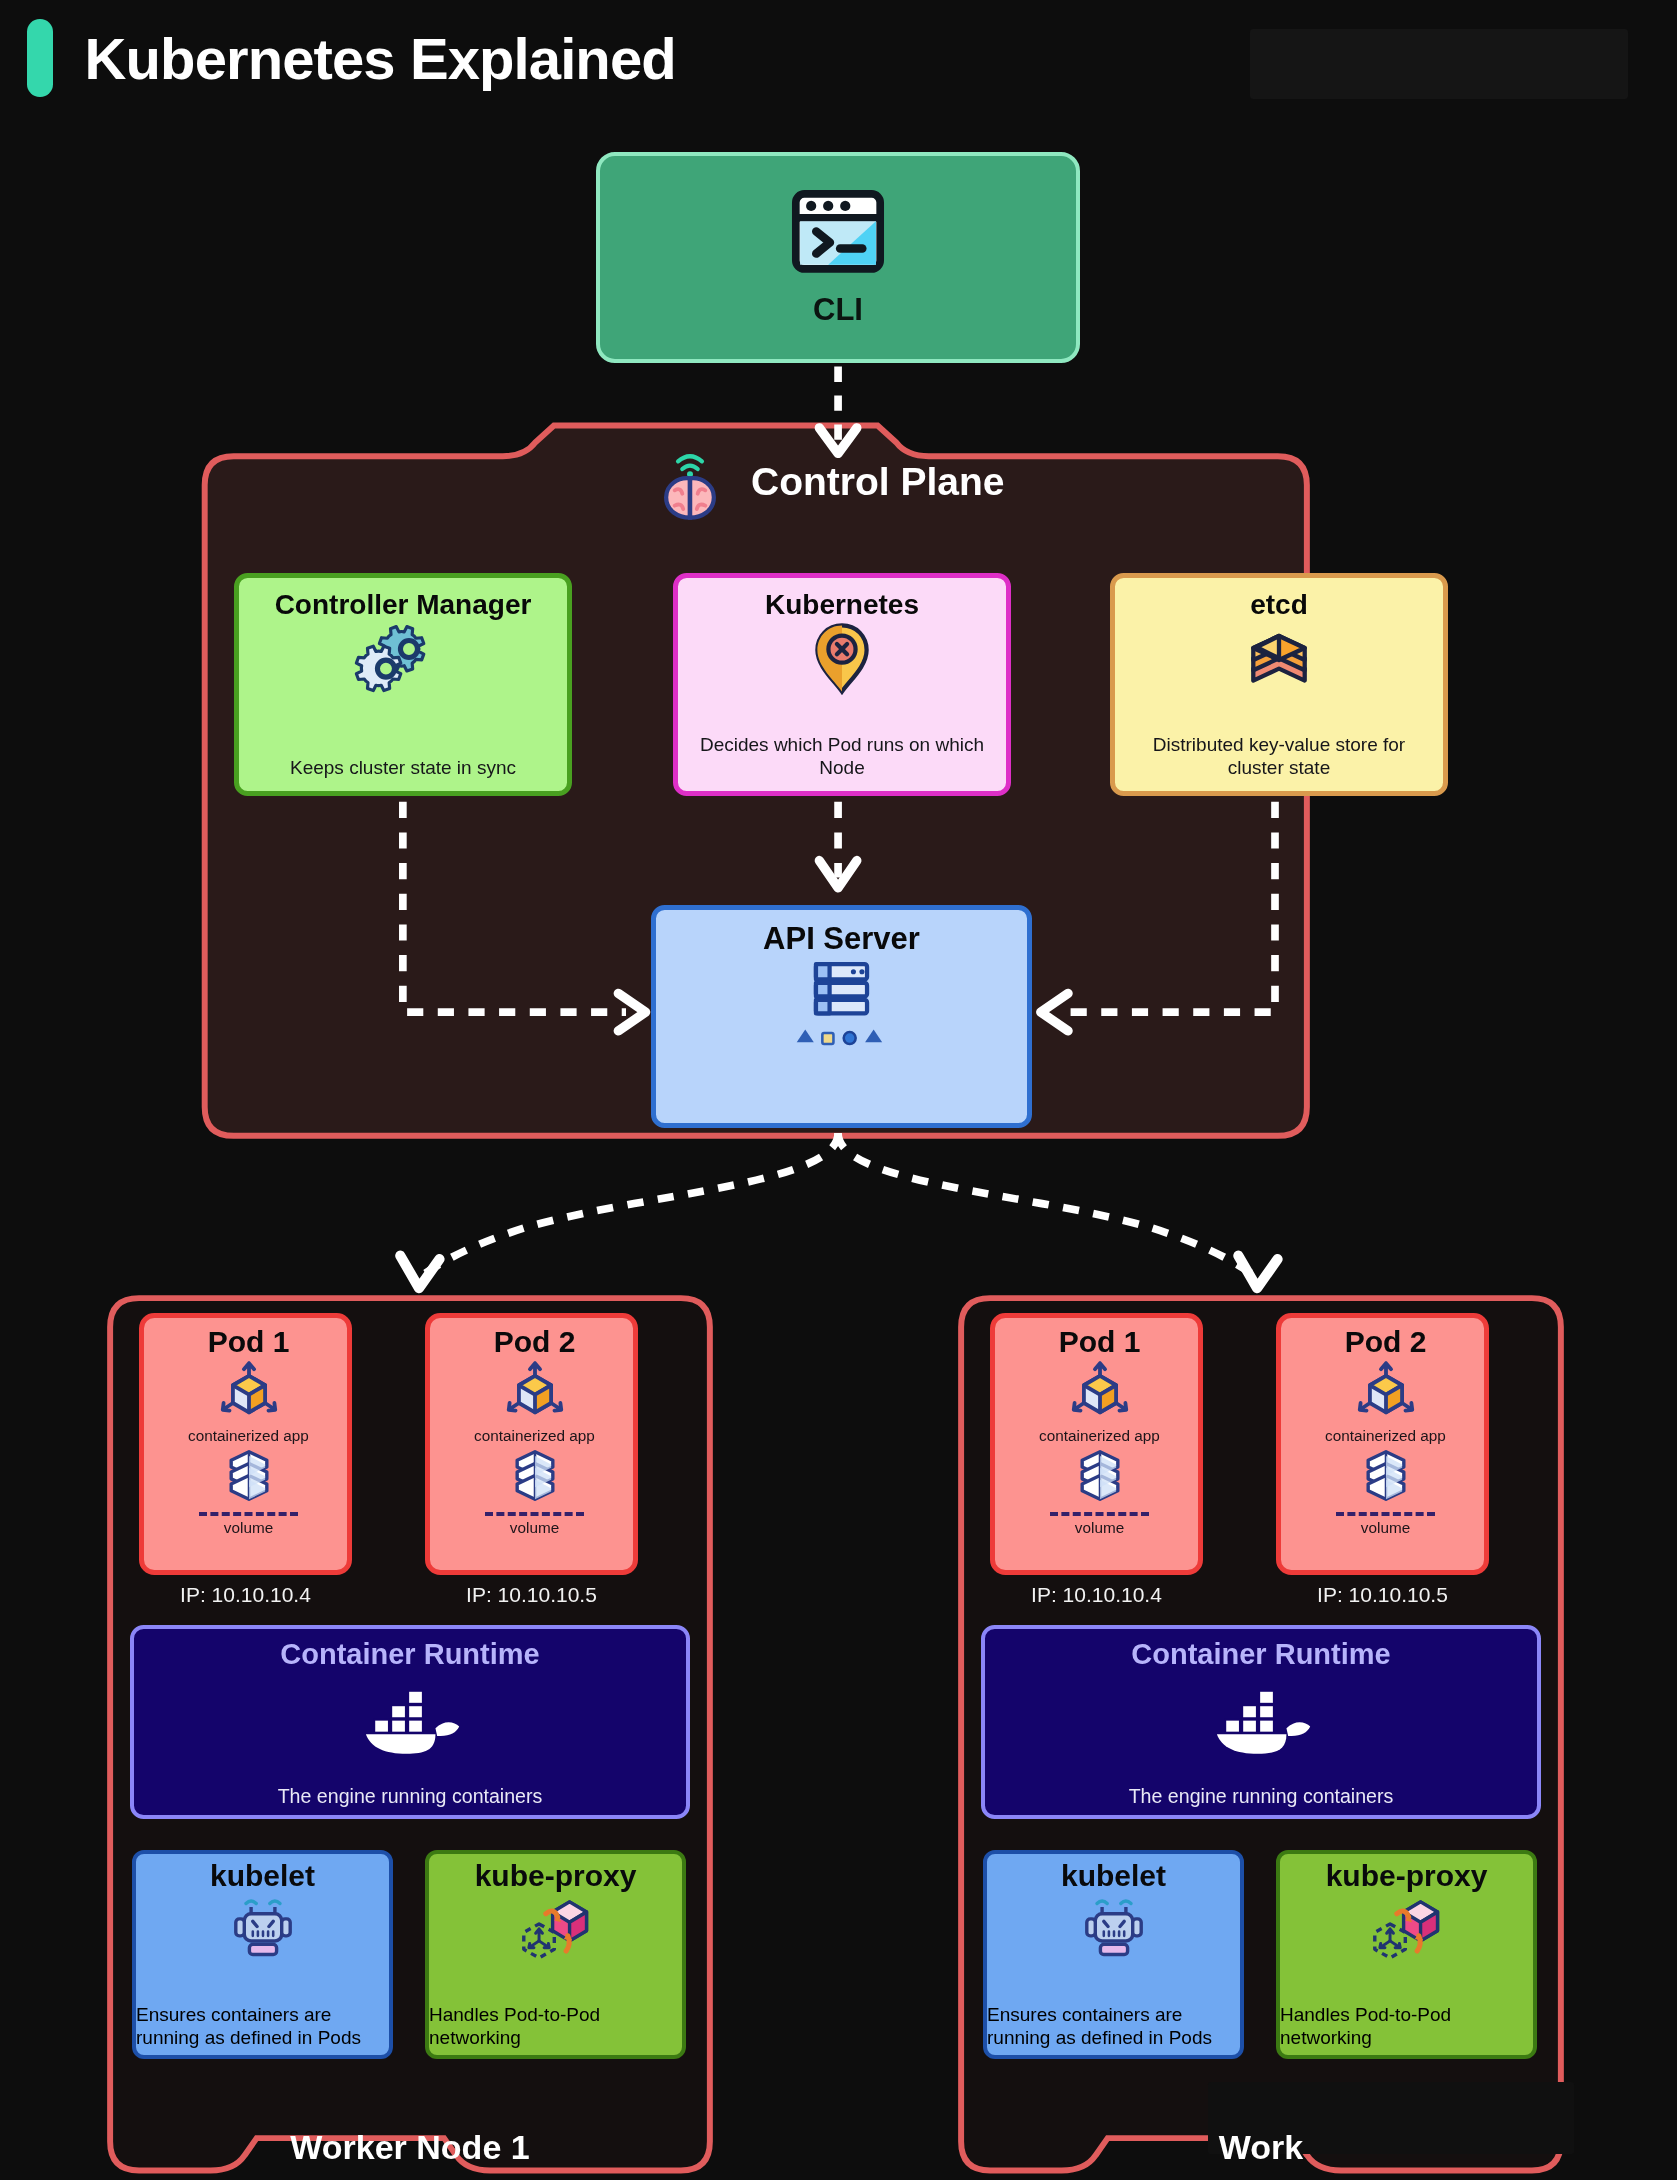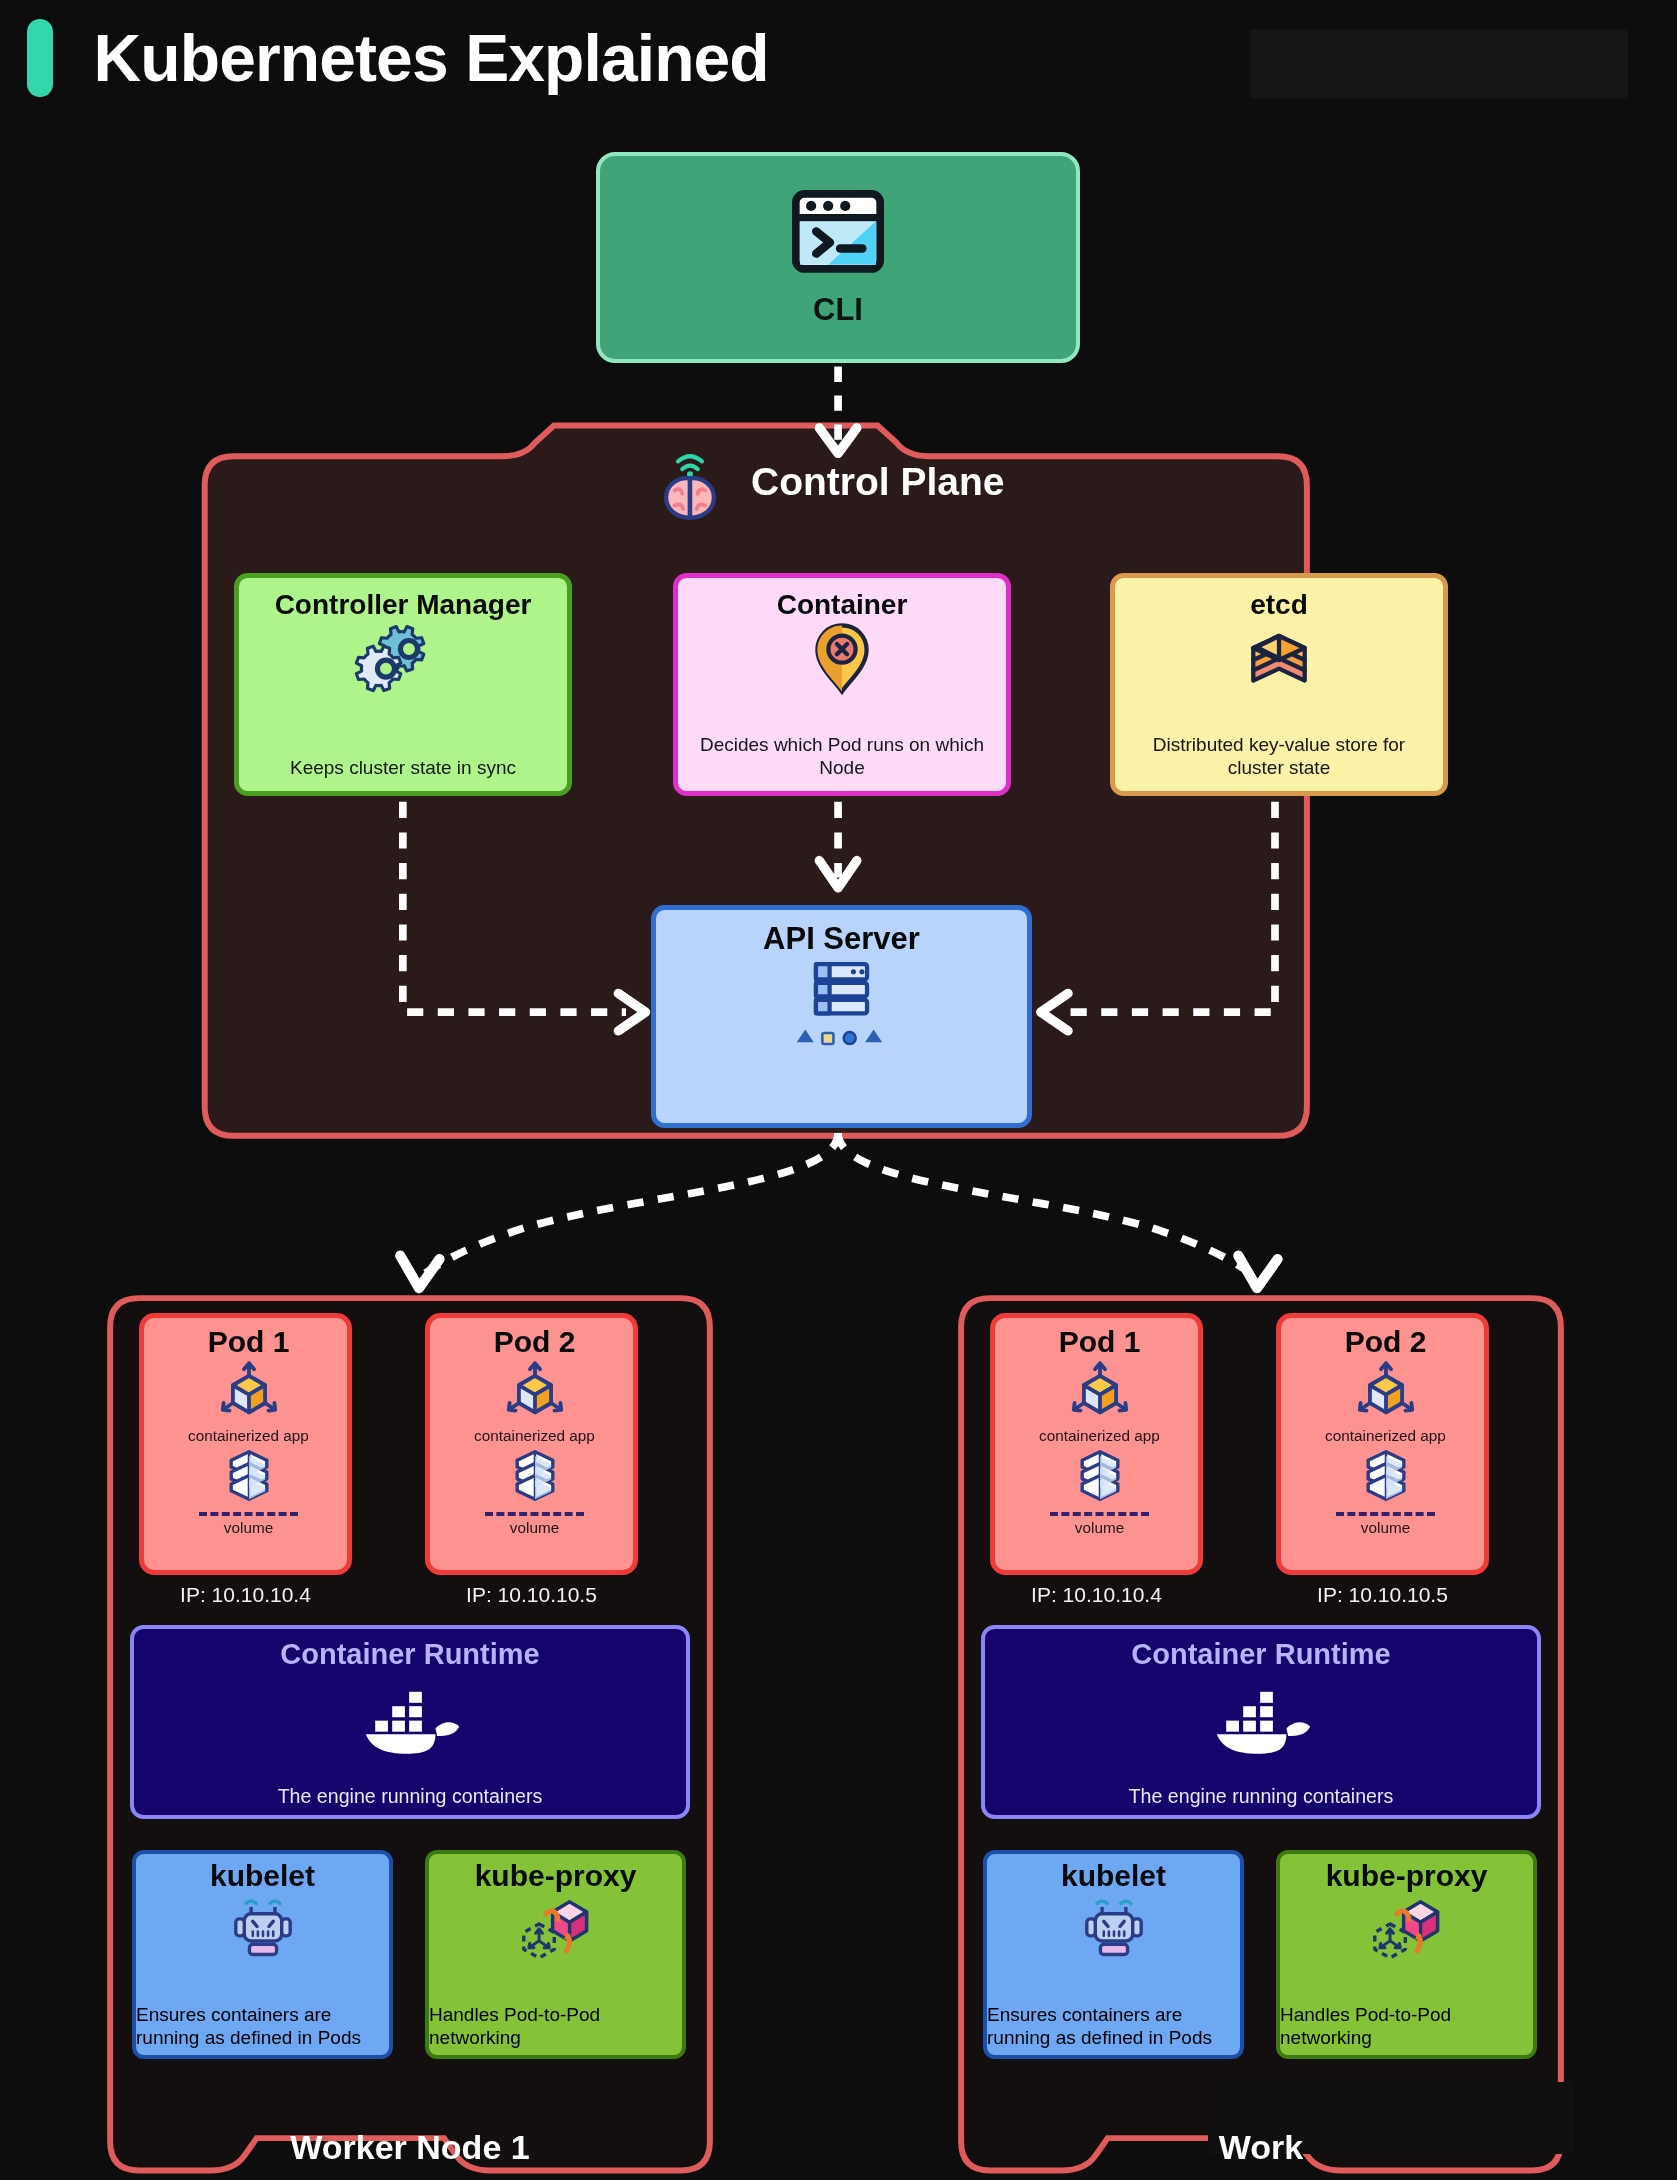--- a/index.html
+++ b/index.html
@@ -21,26 +21,25 @@
     align-items: center;
     gap: 32px;
   }
   .accent-bar {
     width: 25.6px;
     height: 78px;
     background: #34d7ac;
     border-radius: 12.8px;
   }
   .page-title {
-    font-size: 66px;
+    font-size: 58px;
     font-weight: bold;
     color: #ffffff;
     letter-spacing: -0.9px;
     white-space: nowrap;
-    margin-left: 9px;
   }
 
   .corner-overlay {
     position: absolute;
     top: 29px; left: 1250px;
     width: 378px; height: 70px;
     background: #151515;
     border-radius: 3.4px;
   }
   .bottom-overlay {
@@ -290,21 +289,21 @@
         <circle cx="55" cy="27" r="10" fill="#aef48a"></circle>
         <path d="M62 16 l5 -10 l11 4 l-1 11 a18 18 0 0 1 7 7 l11 -1 l4 11 l-10 5 a18 18 0 0 1 0 10 l10 5 l-4 11 l-11 -1 a18 18 0 0 1 -7 7 l1 11 l-11 4 l-5 -10 a18 18 0 0 1 -10 0 l-5 10 l-11 -4 l1 -11 a18 18 0 0 1 -7 -7 l-11 1 l-4 -11 l10 -5 a18 18 0 0 1 0 -10 l-10 -5 l4 -11 l11 1 a18 18 0 0 1 7 -7 l-1 -11 l11 -4 l5 10 a18 18 0 0 1 10 0 z" fill="#dfeaf8" transform="translate(-16,20) scale(0.62)"></path>
         <circle cx="28" cy="50" r="10" fill="#aef48a"></circle>
       </g>
     </svg>
   </span>
   <div class="card-desc cp-card-desc">Keeps cluster state in sync</div>
 </div>
 
 <div class="card sched-card">
-  <div class="card-title cp-card-title">Container</div>
+  <div class="card-title cp-card-title">Kubernetes</div>
   <span class="card-icon" style="margin:1.7px 0;">
     <svg width="60" height="73" viewBox="0 0 70 86">
       <path d="M35 4 C18 4 6 17 6 33 C6 52 25 68 35 82 C45 68 64 52 64 33 C64 17 52 4 35 4 Z" fill="#f9c64a" stroke="#1c2340" stroke-width="5"></path>
       <path d="M35 4 C18 4 6 17 6 33 C6 52 25 68 35 82 Z" fill="#eaa02c"></path>
       <circle cx="35" cy="32" r="16" fill="#e87b6d" stroke="#1c2340" stroke-width="5"></circle>
       <path d="M29 26 L41 38 M41 26 L29 38" stroke="#1c2340" stroke-width="5" stroke-linecap="round"></path>
     </svg>
   </span>
   <div class="card-desc cp-card-desc">Decides which Pod runs on which Node</div>
 </div>

